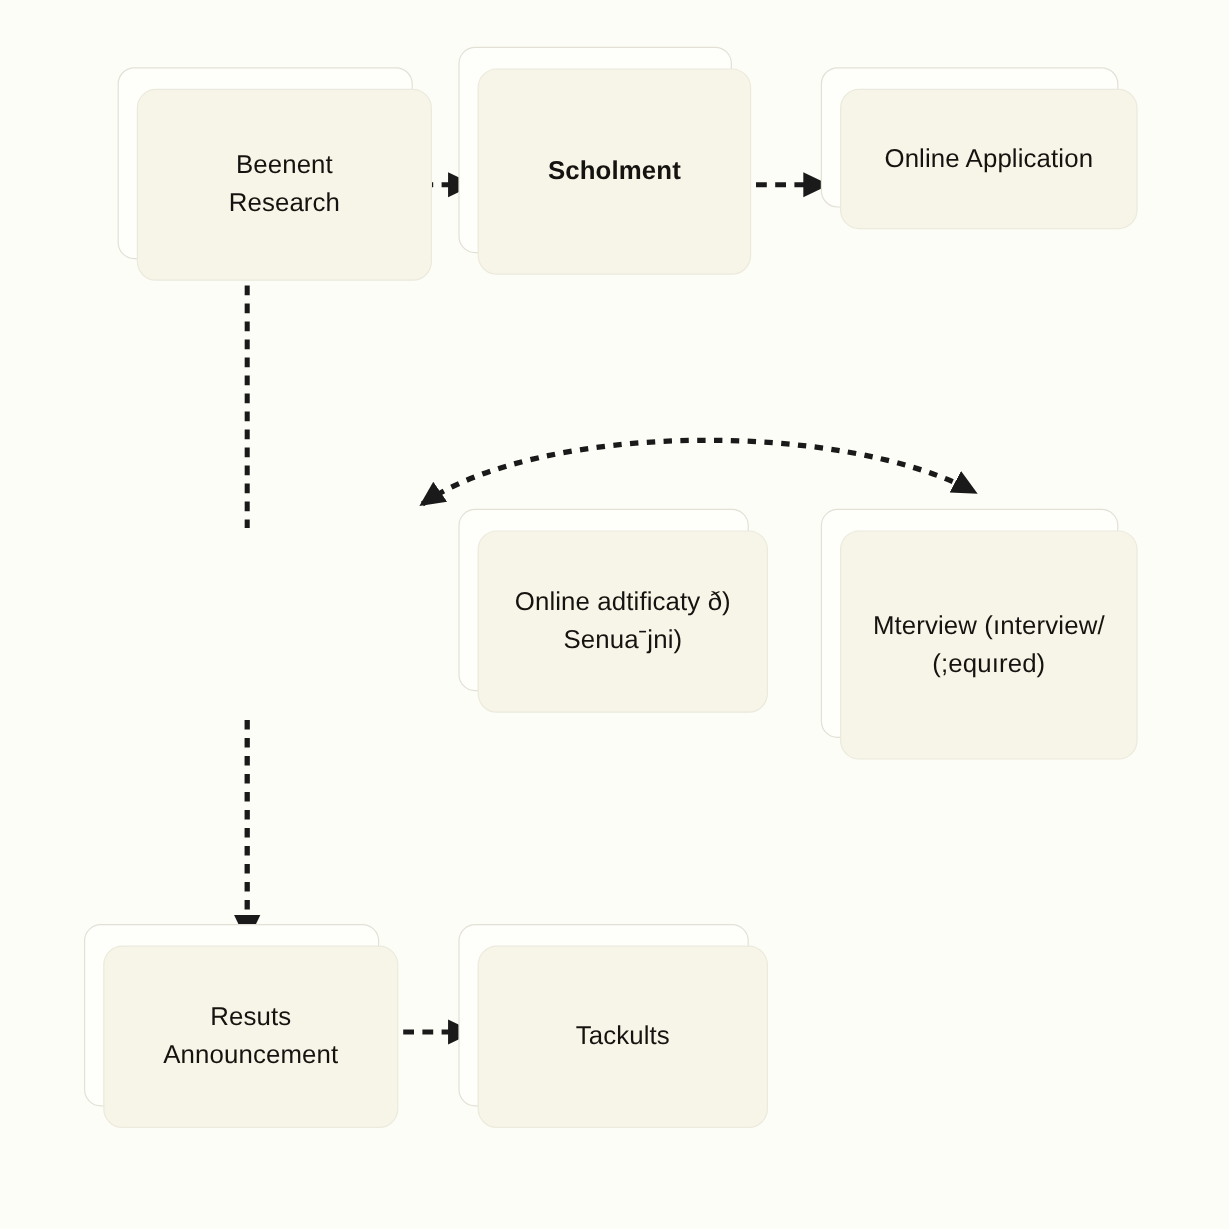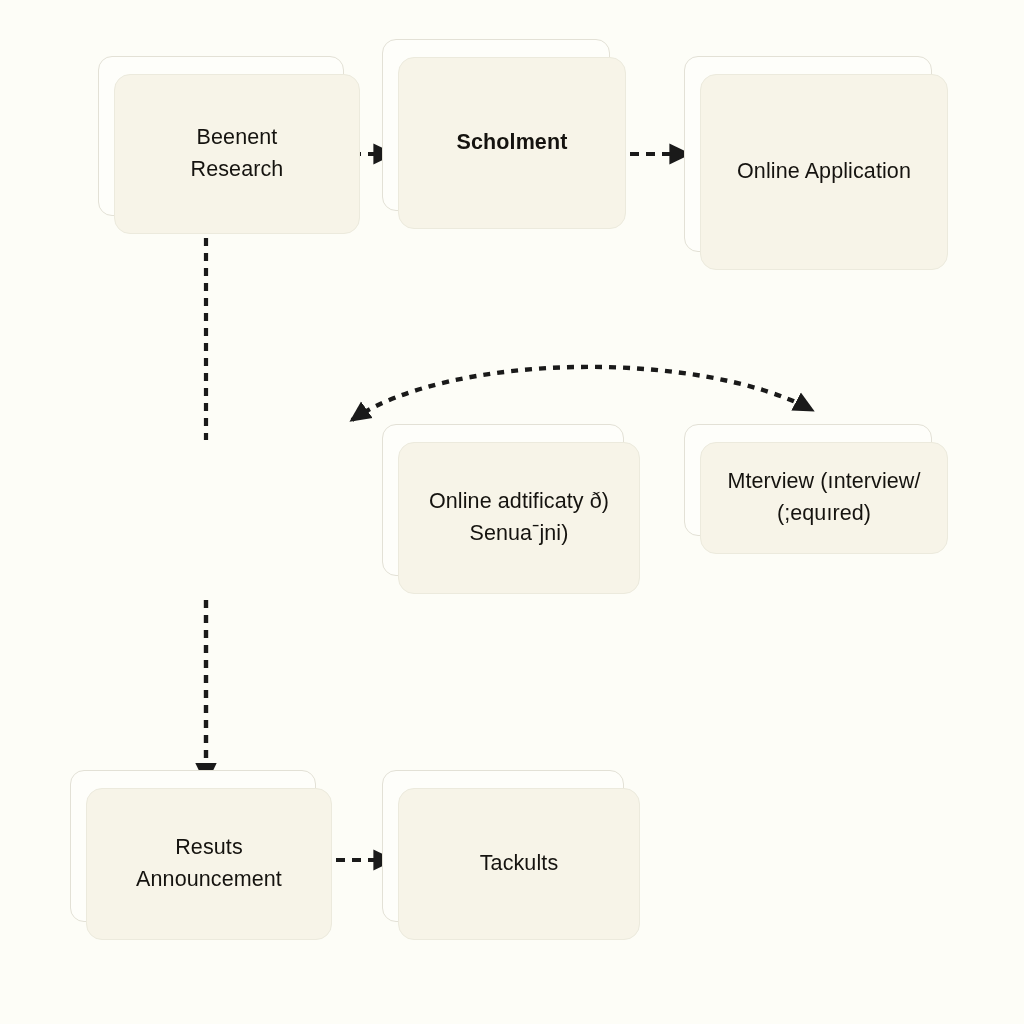--- a/index.html
+++ b/index.html
@@ -64,25 +64,25 @@
     color: #15130f;
     font-size: 21.5px;
     line-height: 1.48;
     letter-spacing: 0.1px;
     padding: 4px 14px;
     white-space: pre-line;
   }
   
   #node-research       { left: 86px;  top: 74px;  width: 246px; height: 160px; margin-left: 28px; }
   #node-enrollment     { left: 398px; top: 57px;  width: 228px; height: 172px; font-weight: bold; }
-  #node-application    { left: 700px; top: 74px;  width: 248px; height: 196px; }
+  #node-application    { left: 700px; top: 74px;  width: 248px; height: 117px; }
 
   #node-organization   { left: 86px;  top: 442px; width: 248px; height: 152px; }
   #node-verification   { left: 398px; top: 442px; width: 242px; height: 152px; }
-  #node-interview      { left: 700px; top: 442px; width: 248px; height: 112px; }
+  #node-interview      { left: 700px; top: 442px; width: 248px; height: 191px; }
 
   #node-results        { left: 86px;  top: 788px; width: 246px; height: 152px; border-radius: 24px; }
   #node-tasks          { left: 398px; top: 788px; width: 242px; height: 152px; }
 </style>
 </head>
 <body>
 
 <div id="canvas">
 
   <svg id="connectors" viewBox="0 0 1024 1024" xmlns="http://www.w3.org/2000/svg">

